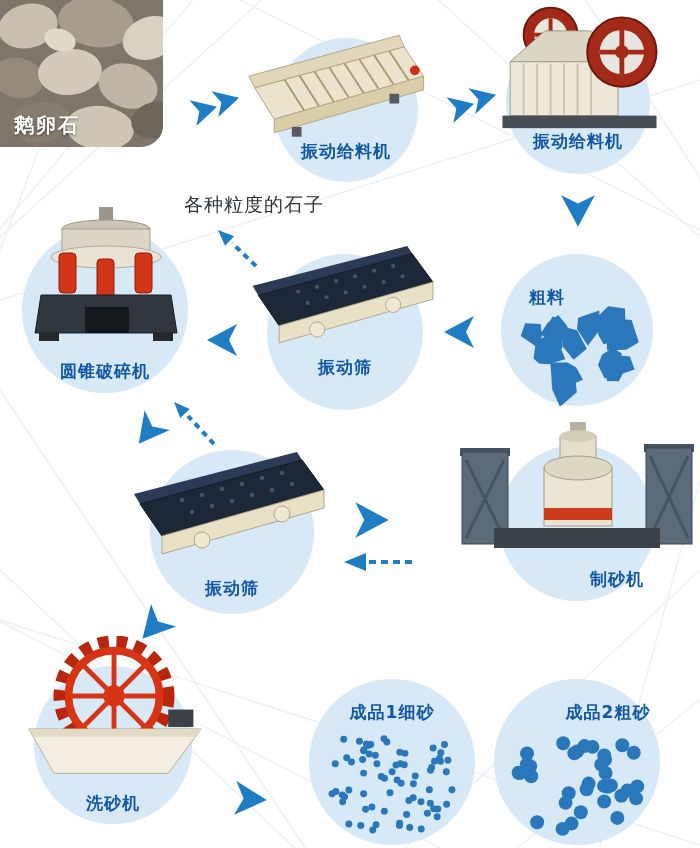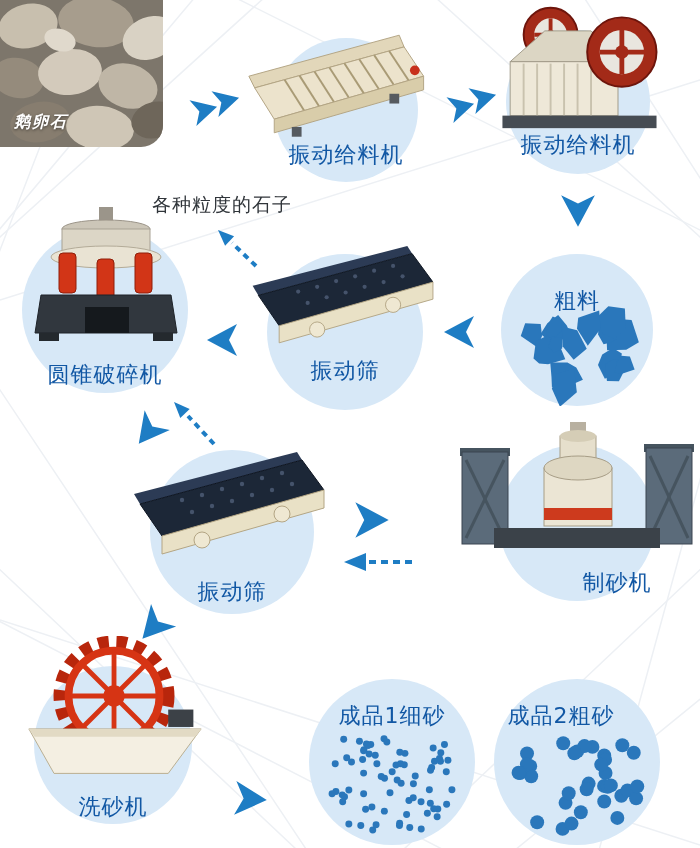--- a/index.html
+++ b/index.html
@@ -5,30 +5,30 @@
   html,body{margin:0;padding:0;background:#ffffff;}
   #stage{
     position:relative;width:700px;height:848px;overflow:hidden;background:#ffffff;
     font-family:"DejaVu Sans","Liberation Sans",sans-serif;
   }
   .bgpattern{position:absolute;left:0;top:0;z-index:0;}
   .circle{position:absolute;border-radius:50%;background:#d7e8f7;z-index:1;}
   .machine{position:absolute;z-index:2;}
   .chev{position:absolute;z-index:2;}
   .node-label{
-    position:absolute;z-index:3;color:#1157a4;font-weight:normal;font-size:22px;
+    position:absolute;z-index:3;color:#1157a4;font-weight:bold;font-size:17px;
     white-space:nowrap;transform:translateX(-50%);letter-spacing:1px;
   }
   .annotation{
     position:absolute;z-index:3;color:#30353a;font-size:19px;white-space:nowrap;letter-spacing:1px;
   }
   .photo{position:absolute;left:0;top:0;z-index:2;}
   .photo-label{
-    position:absolute;z-index:4;color:#ffffff;font-weight:bold;font-size:16px;
-    text-shadow:0 1px 3px rgba(0,0,0,.55);letter-spacing:2px;font-style:italic;
+    position:absolute;z-index:4;color:#ffffff;font-weight:bold;font-size:20px;
+    text-shadow:0 1px 3px rgba(0,0,0,.55);letter-spacing:2px;
   }
   .scatter{position:absolute;z-index:2;pointer-events:none;}
   .gap{}
 </style>
 </head>
 <body>
 
 <div id="stage">
 
   <svg class="bgpattern" width="700" height="848" viewBox="0 0 700 848">
@@ -385,29 +385,29 @@
   <svg class="chev" style="left:134px;top:608px;transform:rotate(132deg);" width="38" height="38" viewBox="0 0 36 36">
       <polygon points="3,2 33,18 3,34 11,18" fill="#1e7dc4"></polygon>
     </svg>
 
   <svg class="chev" style="left:232px;top:780px;transform:rotate(4deg);" width="38" height="38" viewBox="0 0 36 36">
       <polygon points="3,2 33,18 3,34 11,18" fill="#1e7dc4"></polygon>
     </svg>
 
   <span class="node-label" style="left:346px;top:140px;">振动给料机</span>
   <span class="node-label" style="left:578px;top:130px;">振动给料机</span>
-  <span class="node-label" style="left:577px;top:286px;">粗料</span>
+  <span class="node-label" style="left:547px;top:286px;">粗料</span>
   <span class="node-label" style="left:345px;top:356px;">振动筛</span>
   <span class="node-label" style="left:105px;top:348px;margin-top:12px;">圆锥破碎机</span>
   <span class="node-label" style="left:232px;top:577px;">振动筛</span>
   <span class="node-label" style="left:577px;top:568px;margin-left:40px;">制砂机</span>
   <span class="node-label" style="left:113px;top:792px;">洗砂机</span>
 
   <span class="node-label" style="left:392px;top:701px;">
     <span>成品1</span><span class="gap">细砂</span>
   </span>
-  <span class="node-label" style="left:561px;top:701px;">
+  <span class="node-label" style="left:608px;top:701px;">
     <span>成品2</span><span class="gap">粗砂</span>
   </span>
 
-  <span class="annotation" style="left:152px;top:192px;">各种粒度的石子</span>
+  <span class="annotation" style="left:184px;top:192px;">各种粒度的石子</span>
 
 </div>
 
 </body></html>

